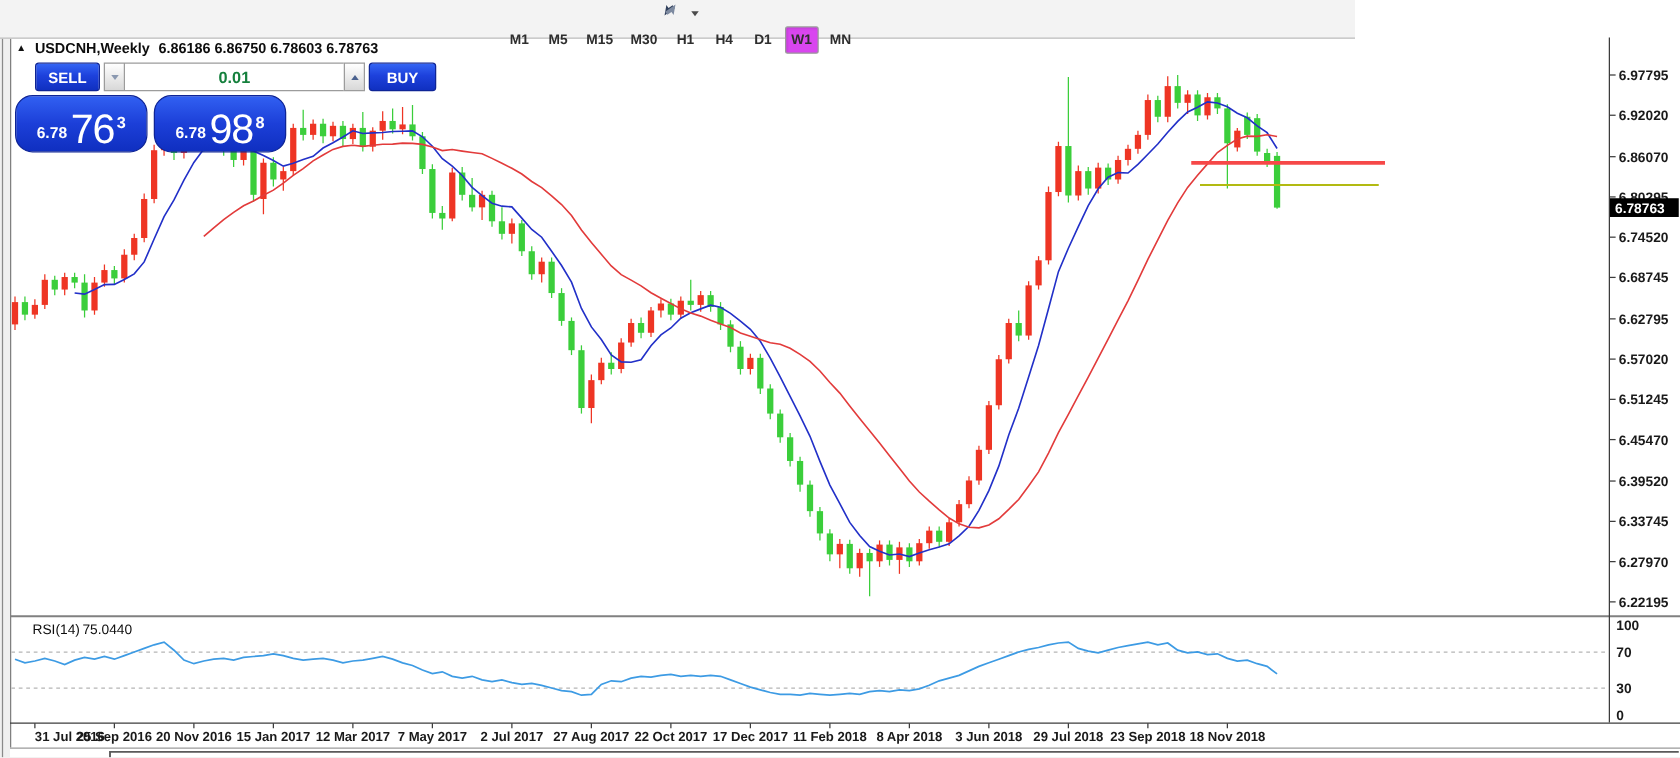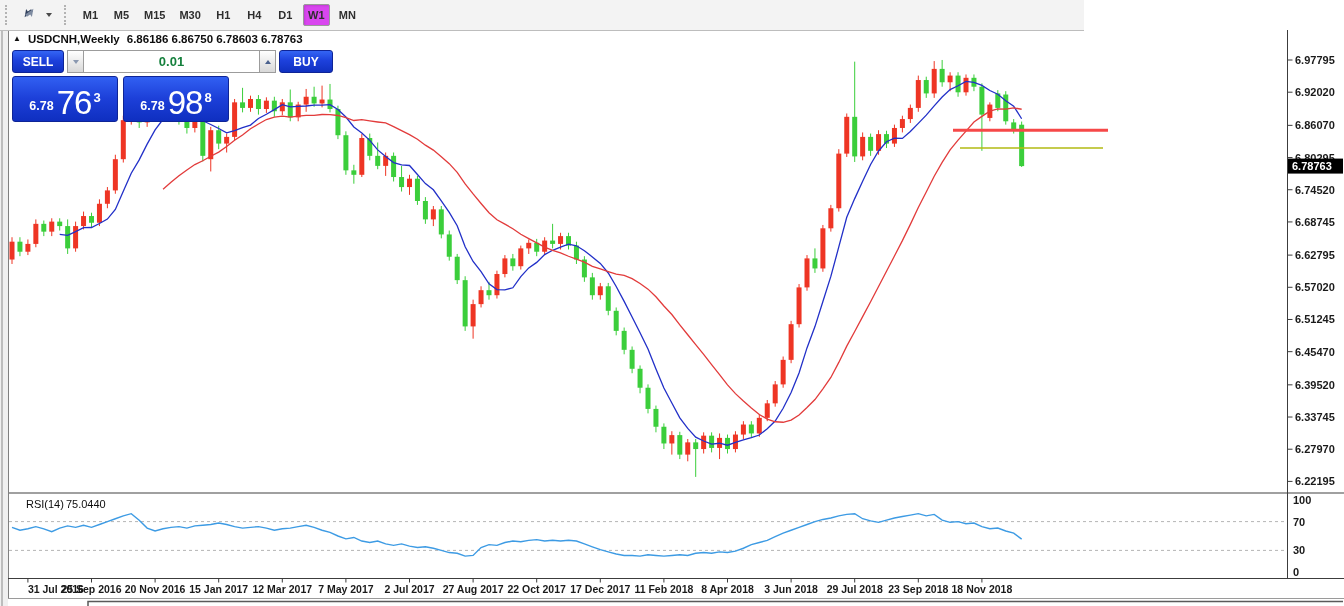--- a/index.html
+++ b/index.html
@@ -1,20 +1,20 @@
 <!DOCTYPE html>
 <html><head>
 <meta charset="utf-8">
 <style>
   html,body{margin:0;padding:0;background:#e8e8e8;}
   .app{position:relative;width:1344px;height:606px;background:#fff;overflow:hidden;
        font-family:"Liberation Sans",sans-serif;-webkit-font-smoothing:antialiased;}
   
   .toolbar{position:absolute;left:0;top:0;width:1084px;height:30px;background:#f3f3f3;
-           border-bottom:1px solid #bdbdbd;display:flex;align-items:center;z-index:6;}
+           border-bottom:1px solid #bdbdbd;display:flex;align-items:center;z-index:6;flex-direction:column;}
   .grip{width:0;height:20px;border-left:2px dotted #b3b3b3;margin:0 5px;}
   .icon-cluster{display:flex;align-items:center;height:24px;padding:0 7px;}
   .caret{width:0;height:0;border-top:4px solid #4a4a4a;border-left:3.5px solid transparent;
          border-right:3.5px solid transparent;margin-left:7px;}
   .tfbar{display:flex;align-items:center;margin-left:4px;}
   .tf-btn{min-width:27px;height:22px;margin:0 2px;padding:0 4px;border:1px solid transparent;
           background:transparent;font:700 11px "Liberation Sans",sans-serif;color:#2e2e2e;
           display:flex;align-items:center;justify-content:center;border-radius:2px;cursor:default;}
   .tf-btn.active{background:#d946ef;border-color:#9a9a9a;box-shadow:inset 1px 1px 2px rgba(0,0,0,.12);}
   
@@ -25,31 +25,31 @@
   
   .chart-title{position:absolute;left:13px;top:33px;z-index:5;display:flex;align-items:center;gap:7px;
                font:700 11.5px "Liberation Sans",sans-serif;color:#0d0d0d;}
   .title-arrow{font-size:8px;line-height:8px;color:#111;}
   
   .trade-panel{position:absolute;left:12px;top:50px;width:217px;z-index:5;}
   .tp-row1{display:flex;height:23px;}
   .tp-btn{border:1px solid #0e2496;background:linear-gradient(180deg,#3465f4 0%,#1d41dc 45%,#1030c0 100%);
           color:#fff;font:700 12px "Liberation Sans",sans-serif;border-radius:3px;
           display:flex;align-items:center;justify-content:center;cursor:default;}
-  .tp-sell{flex:0 0 52px;}
+  .tp-sell{flex:0 0 52px;margin-left:16px;}
   .tp-buy{flex:0 0 54px;}
   .tp-vol{flex:1;display:flex;margin:0 3px;}
   .tp-spin{width:17px;border:1px solid #9c9c9c;background:linear-gradient(180deg,#ffffff,#d8d8d8);
            display:flex;align-items:center;justify-content:center;padding:0;cursor:default;}
   .tp-spin .up{width:0;height:0;border-bottom:4px solid #4a618e;border-left:3.5px solid transparent;border-right:3.5px solid transparent;}
   .tp-spin .down{width:0;height:0;border-top:4px solid #8a98b0;border-left:3.5px solid transparent;border-right:3.5px solid transparent;}
   .tp-input{flex:1;min-width:0;border:1px solid #9c9c9c;border-left:none;border-right:none;
             text-align:center;font:700 13px "Liberation Sans",sans-serif;color:#15803d;padding:0;background:#fff;}
   .tp-row2{display:flex;gap:5px;margin-top:3px;}
-  .tp-price{flex:1;height:40px;border:1px solid #0e2496;border-radius:3px;color:#fff;
+  .tp-price{flex:1;height:40px;border:1px solid #0e2496;border-radius:14px;color:#fff;
             background:linear-gradient(180deg,#3160f2 0%,#1c3fd8 50%,#0f2fc0 100%);
             display:flex;align-items:flex-end;justify-content:center;padding:1px 2px 3px;}
   .tp-small{font:700 12.5px "Liberation Sans",sans-serif;margin:0 3px 5px 0;}
   .tp-big{font:500 33px/30px "Liberation Sans",sans-serif;letter-spacing:-1px;}
   .tp-sup{font:700 13px "Liberation Sans",sans-serif;position:relative;top:-13px;margin-left:2px;}
   
   .rsi-title{position:absolute;left:26px;top:498px;z-index:5;display:flex;gap:2px;
              font:400 11px "Liberation Sans",sans-serif;color:#0d0d0d;}
 </style>
 </head>

